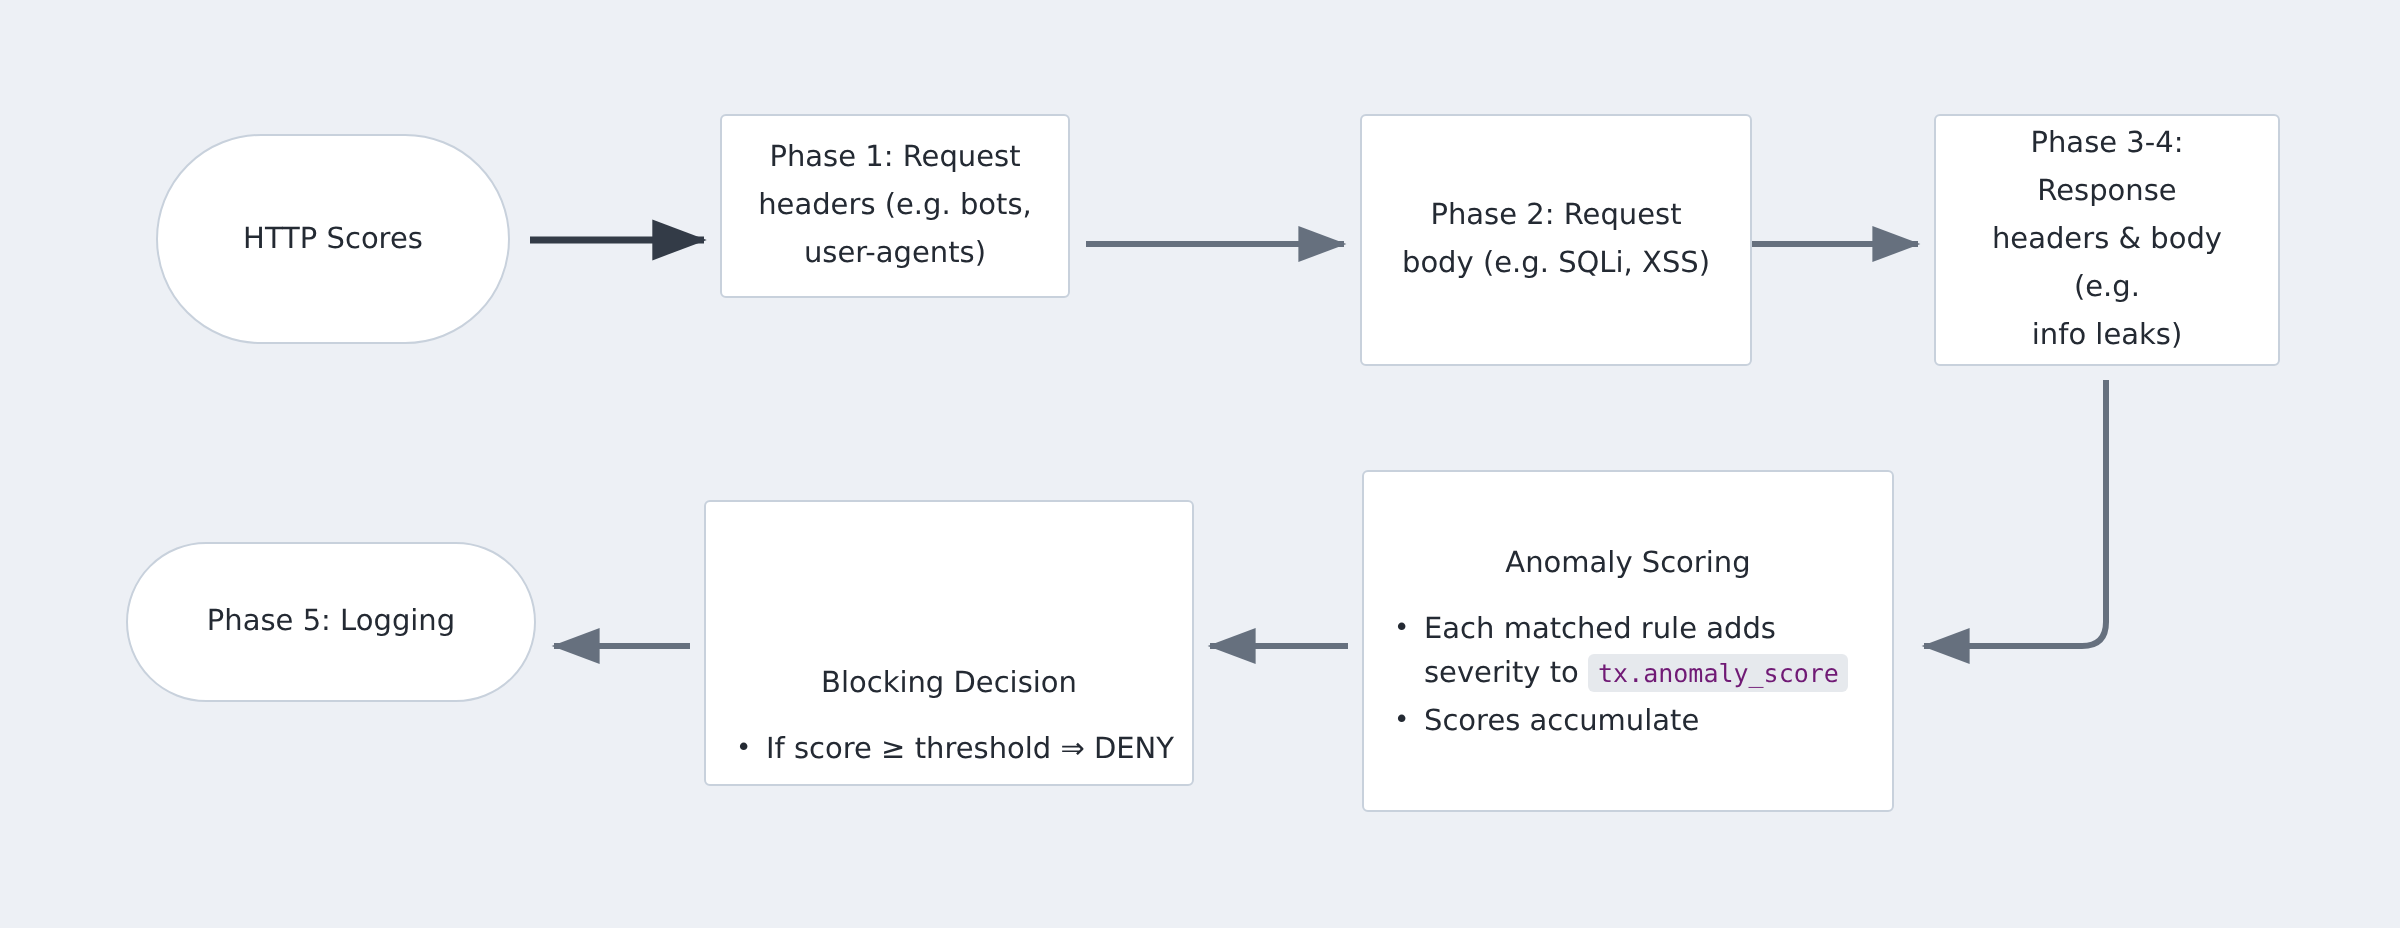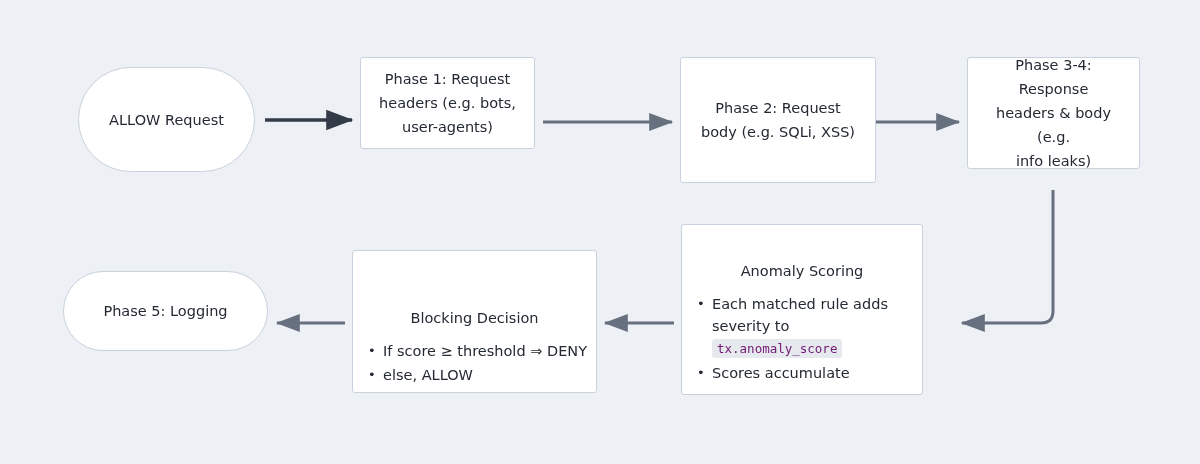--- a/index.html
+++ b/index.html
@@ -114,61 +114,58 @@
     <line x1="855" y1="122" x2="959" y2="122" stroke="#66707e" stroke-width="3" marker-end="url(#arrow-gray)"></line>
 
     <path d="M1053,190 L1053,311 Q1053,323 1041,323 L962,323" fill="none" stroke="#66707e" stroke-width="3" marker-end="url(#arrow-gray)"></path>
 
     <line x1="674" y1="323" x2="605" y2="323" stroke="#66707e" stroke-width="3" marker-end="url(#arrow-gray)"></line>
 
     <line x1="345" y1="323" x2="277" y2="323" stroke="#66707e" stroke-width="3" marker-end="url(#arrow-gray)"></line>
   </svg>
 
   <div class="node stadium" style="left:78px; top:67px; width:177px; height:105px;">
-    <div class="node-label">ALLOW Request</div>
+    <div class="node-label">HTTP Scores</div>
   </div>
 
   <div class="node rect" style="left:360px; top:57px; width:175px; height:92px;">
     <div class="node-label">Phase 1: Request
 headers (e.g. bots,
 user-agents)</div>
   </div>
 
   <div class="node rect" style="left:680px; top:57px; width:196px; height:126px;">
     <div class="node-label">Phase 2: Request
 body (e.g. SQLi, XSS)</div>
   </div>
 
-  <div class="node rect" style="left:967px; top:57px; width:173px; height:112px;">
+  <div class="node rect" style="left:967px; top:57px; width:173px; height:126px;">
     <div class="node-label">Phase 3-4: Response
 headers &amp; body (e.g.
 info leaks)</div>
   </div>
 
-  <div class="node rect list-node" style="left:681px; top:224px; width:242px; height:171px;">
+  <div class="node rect list-node" style="left:681px; top:235px; width:266px; height:171px;">
     <div class="list-title">Anomaly Scoring</div>
     <ul class="bullets">
       <li>
         <span>Each matched rule adds severity to </span><code class="inline-code">tx.anomaly_score</code>
       </li>
       <li>
         <span>Scores accumulate</span>
       </li>
     </ul>
   </div>
 
   <div class="node rect list-node" style="left:352px; top:250px; width:245px; height:143px;justify-content:flex-end;">
     <div class="list-title" style="margin-top:28px;">Blocking Decision</div>
     <ul class="bullets">
       <li>
         <span>If score ≥ threshold ⇒ DENY</span>
       </li>
-      <li>
-        <span>else, ALLOW</span>
-      </li>
     </ul>
   </div>
 
   <div class="node stadium" style="left:63px; top:271px; width:205px; height:80px;">
     <div class="node-label">Phase 5: Logging</div>
   </div>
 
 </div>
 
 </body></html>

